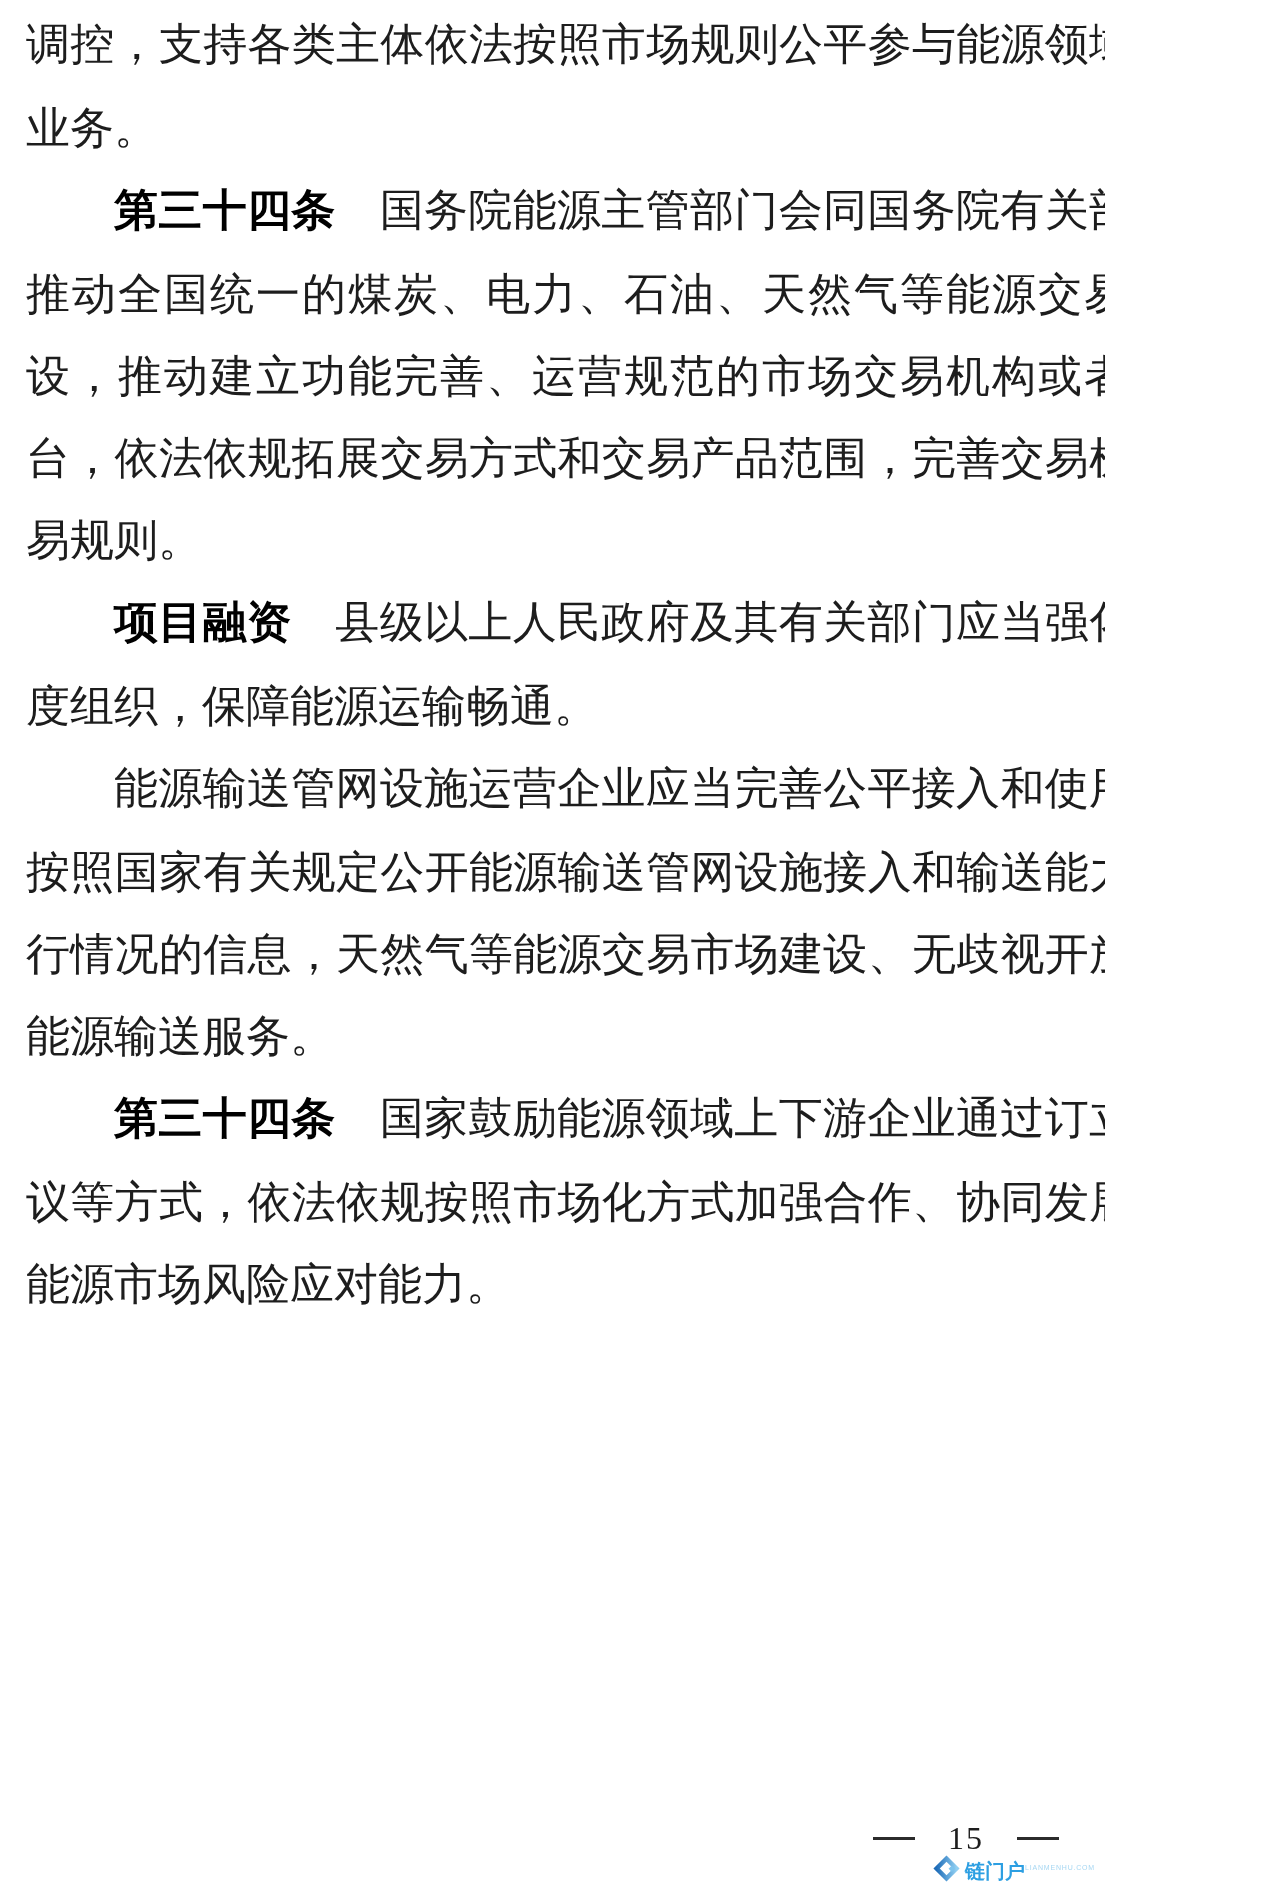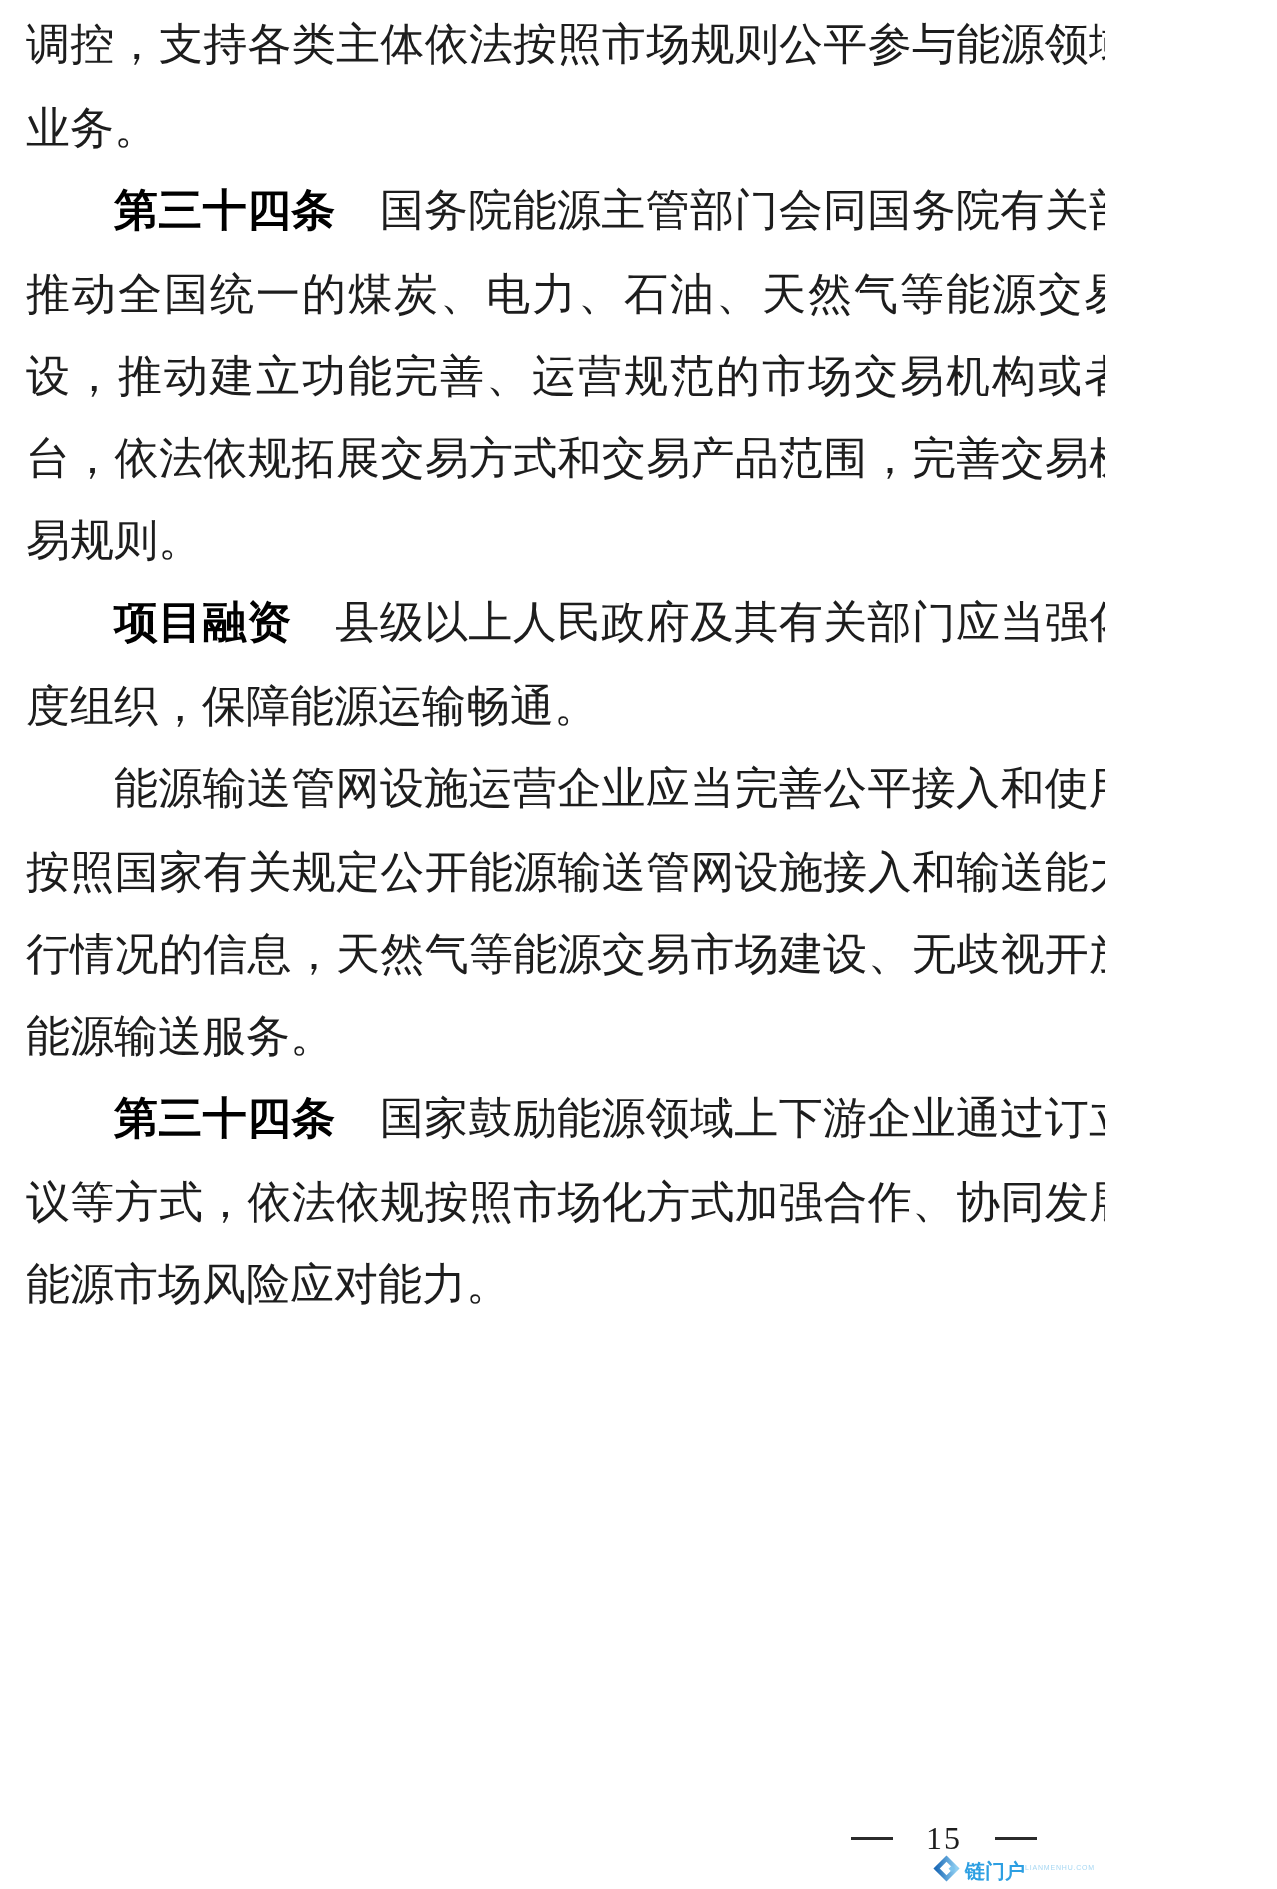--- a/index.html
+++ b/index.html
@@ -31,21 +31,21 @@
     font-weight: 700;
     color: #000000;
     font-family: Liberation Mono, monospace;
     margin-right: 1em;
   }
   .article-label:empty { margin-right: 0; }
 
   .footer {
     position: absolute;
     top: 1820px;
-    right: 68px;
+    right: 46px;
     display: flex;
     align-items: center;
     gap: 33px;
     color: #242424;
   }
   .dash { width: 42px; height: 3px; background: #2b2b2b; }
   .pageno {
     font-size: 32px;
     line-height: 36px;
     letter-spacing: 2px;

